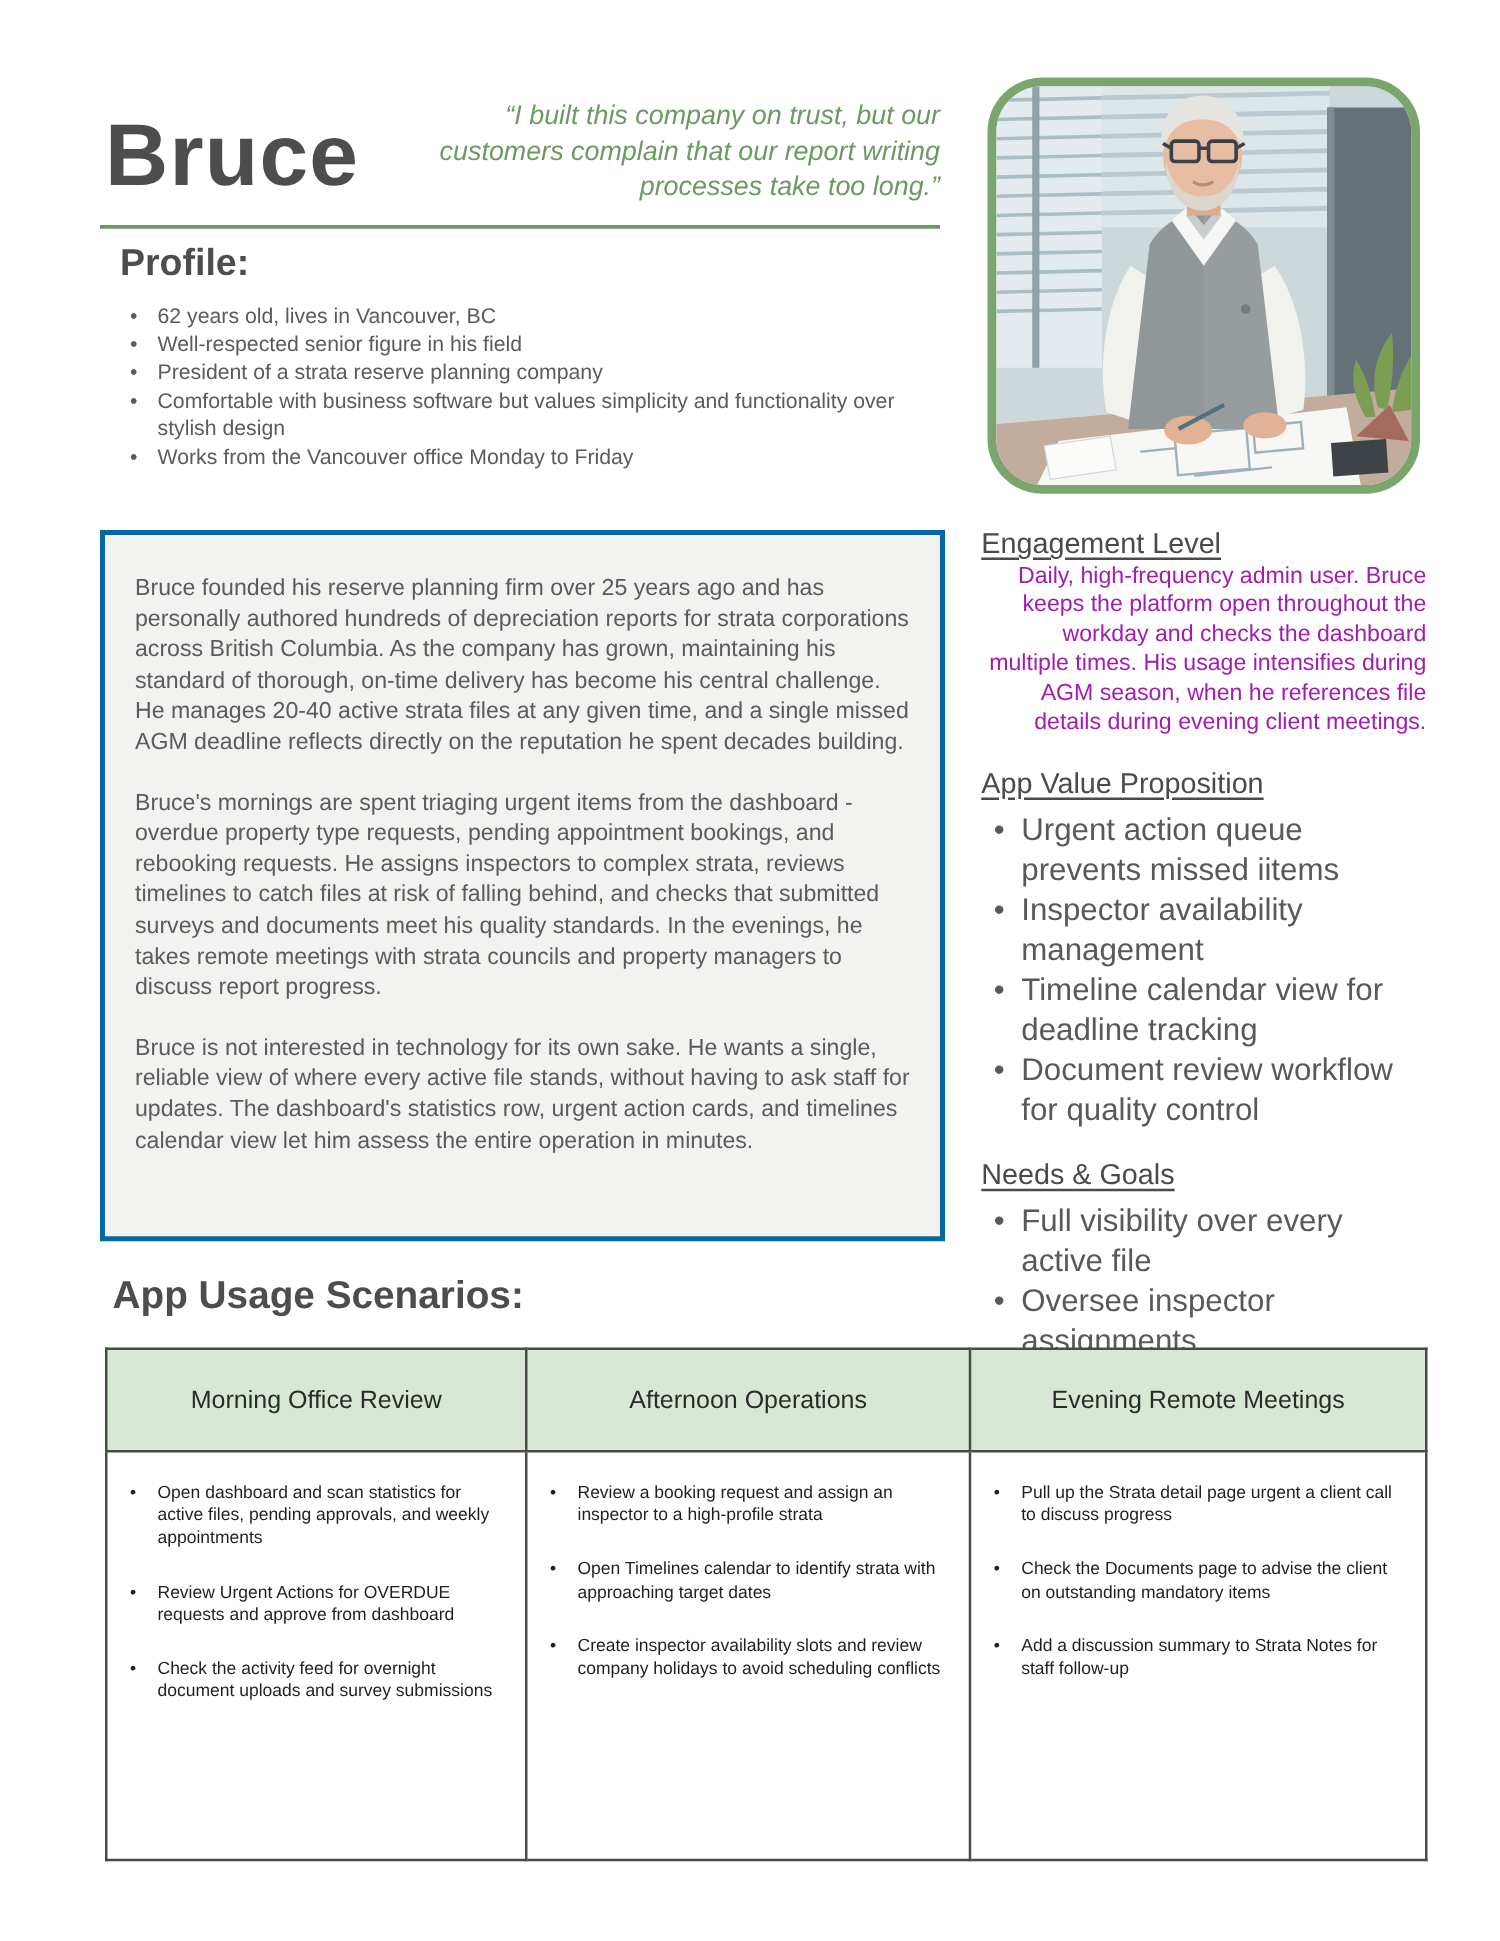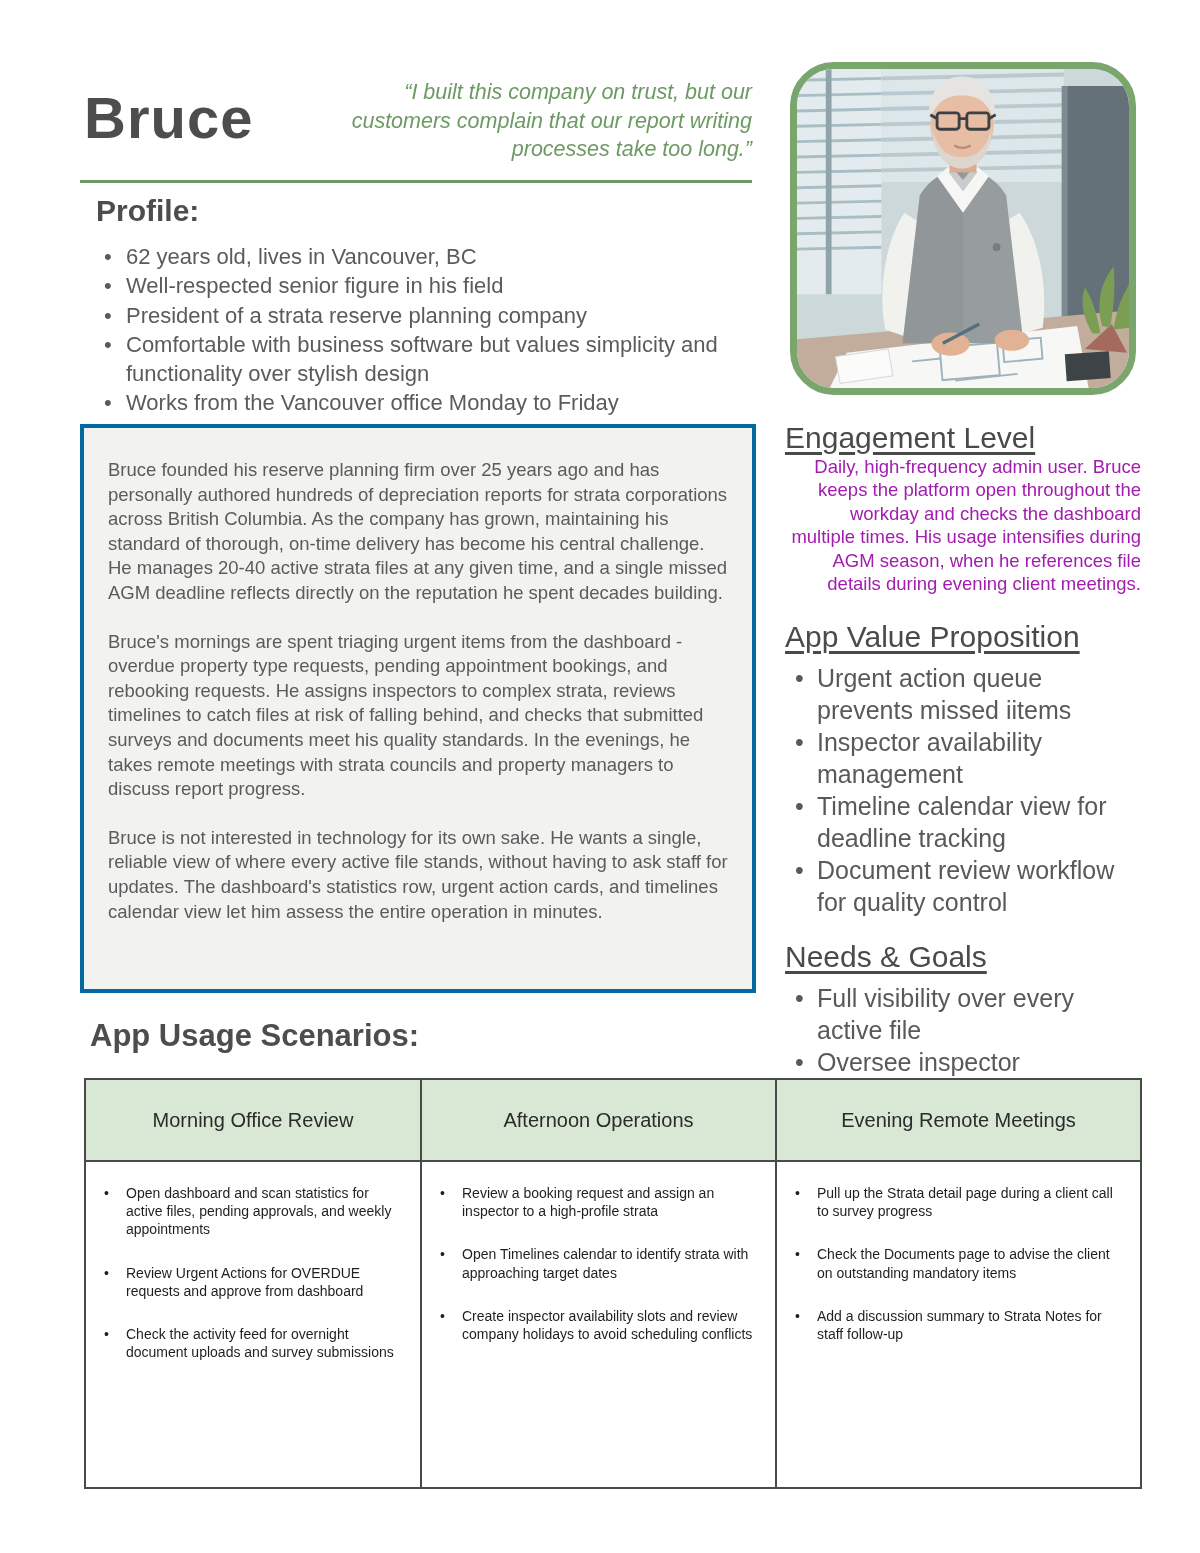--- a/index.html
+++ b/index.html
@@ -1,41 +1,41 @@
 <!DOCTYPE html>
 <html><head>
 <meta charset="utf-8">
 <style>
   * { margin:0; padding:0; box-sizing:border-box; }
   html,body { background:#ffffff; }
   body { font-family:"Liberation Sans","DejaVu Sans",sans-serif; }
   .page { position:relative; width:1200px; height:1553px; background:#ffffff; overflow:hidden; }
 
   
-  .persona-name { position:absolute; left:84px; top:84px; font-size:58px; font-weight:800; color:#4d4d4d; letter-spacing:1px; }
+  .persona-name { position:absolute; left:84px; top:84px; font-size:70px; font-weight:800; color:#4d4d4d; letter-spacing:1px; }
   .persona-quote { position:absolute; left:330px; top:78px; width:422px; text-align:right; font-style:italic; color:#6d9a64; font-size:21.5px; line-height:1.33; font-weight:500; }
   .header-divider { position:absolute; left:80px; top:180px; width:672px; height:3px; background:#6d9a64; }
 
   
   .profile-heading { position:absolute; left:96px; top:194px; font-size:30px; font-weight:700; color:#4d4d4d; }
   .profile-list { position:absolute; left:98px; top:242px; width:648px; list-style:none; }
-  .profile-list li { position:relative; padding-left:28px; font-size:22px; line-height:1.33; color:#5b5b5b; }
+  .profile-list li { position:relative; padding-left:28px; font-size:17px; line-height:1.33; color:#5b5b5b; }
   .profile-list li::before { content:"•"; position:absolute; left:6px; color:#5b5b5b; }
 
   
   .bio-box { position:absolute; left:80px; top:424px; width:676px; height:569px; background:#f2f2f0; border:4px solid #0369a1; padding:30px 24px 0 24px; overflow:hidden; }
   .bio-box p { font-size:18.5px; line-height:1.33; color:#5b5b5b; margin-bottom:24px; }
 
   
   .persona-photo { position:absolute; left:790px; top:62px; width:346px; height:333px; border:7px solid #7aa56d; border-radius:44px; overflow:hidden; background:#cfd9dc; }
   .persona-photo svg { display:block; width:100%; height:100%; }
 
   
   .right-col { position:absolute; left:785px; top:421px; width:356px; }
-  .side-heading { font-size:30px; color:#4a4a4a; text-decoration:underline; text-underline-offset:4px; font-weight:400; }
+  .side-heading { font-size:23px; color:#4a4a4a; text-decoration:underline; text-underline-offset:4px; font-weight:400; }
   .side-text { font-size:18.5px; line-height:1.27; color:#a21caf;text-align:right; }
   .side-list { margin-top:8px; list-style:none; }
   .side-list li { position:relative; padding-left:32px; font-size:25px; line-height:1.28; color:#595959; }
   .side-list li::before { content:"•"; position:absolute; left:10px; color:#595959; }
   .side-section { margin-bottom:22px; }
   .sec-engagement { margin-bottom:24px; }
 
   
   .scenarios-heading { position:absolute; left:90px; top:1018px; font-size:31px; font-weight:700; color:#4d4d4d; }
   .scenario-table { position:absolute; left:84px; top:1078px; width:1056px; border-collapse:collapse; table-layout:fixed; }
@@ -208,21 +208,21 @@
       </td>
       <td>
         <ul class="cell-list">
               <li>Review a booking request and assign an inspector to a high-profile strata</li>
               <li>Open Timelines calendar to identify strata with approaching target dates</li>
               <li>Create inspector availability slots and review company holidays to avoid scheduling conflicts</li>
             </ul>
       </td>
       <td>
         <ul class="cell-list">
-              <li>Pull up the Strata detail page during a client call to survey progress</li>
+              <li>Pull up the Strata detail page urgent a client call to discuss progress</li>
               <li>Check the Documents page to advise the client on outstanding mandatory items</li>
               <li>Add a discussion summary to Strata Notes for staff follow-up</li>
             </ul>
       </td>
     </tr>
   </tbody>
     </table>
 
 </div>
 

